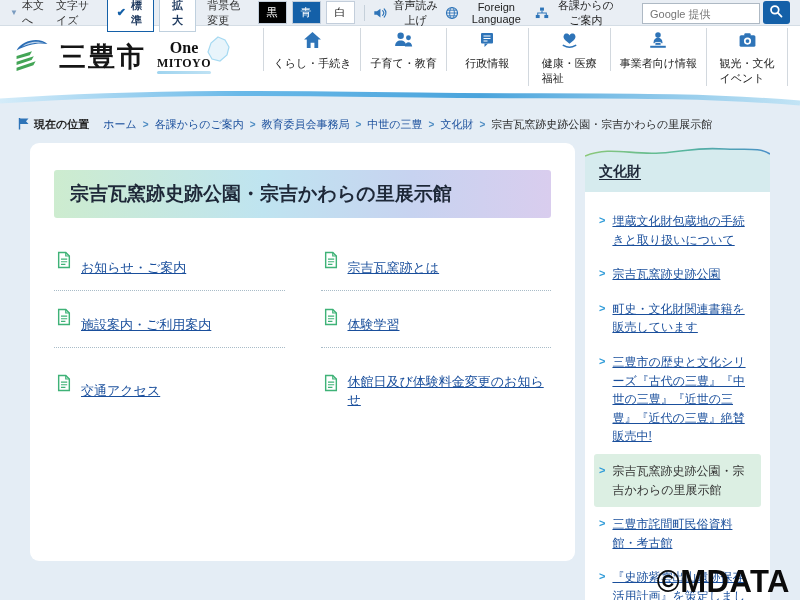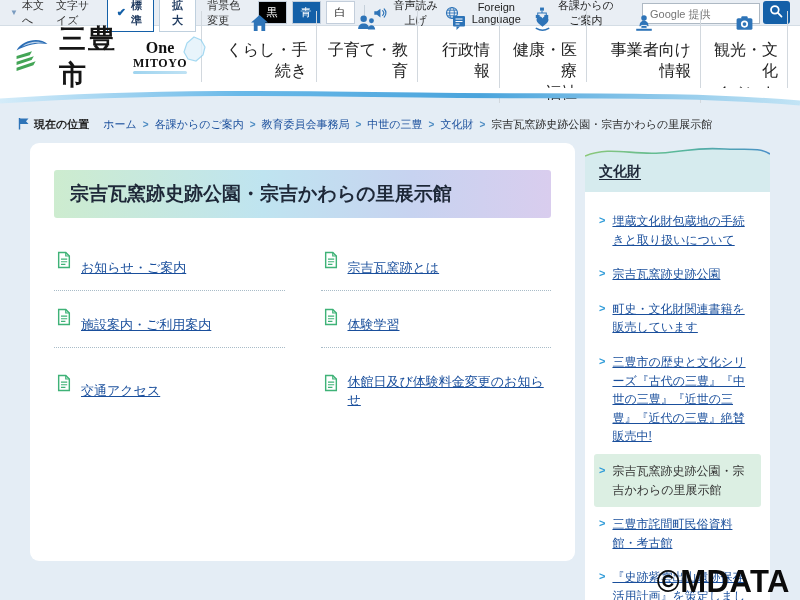--- a/index.html
+++ b/index.html
@@ -50,21 +50,21 @@
   .brand { position:relative; text-align:center; line-height:1.05; margin-left:4px; padding-right:14px; }
   .brand-map { position:absolute; right:-8px; top:-5px; z-index:0; opacity:.8; }
   .brand-one { position:relative; z-index:1; font-family:"Liberation Serif", serif; font-weight:bold; font-size:16px; color:#111; }
   .brand-mitoyo { position:relative; z-index:1; font-family:"Liberation Serif", serif; font-weight:bold; font-size:12px; letter-spacing:.5px; color:#111; }
   .brand-tagline { position:relative; z-index:1; height:3px; margin-top:2px; border-radius:2px;
     background: linear-gradient(90deg,#9fd4ef,#bfe2f4); }
   nav { display:flex; align-items:flex-start; margin-left:auto; }
   .nav-item { display:flex; flex-direction:column; align-items:center; gap:3px;
     padding:3px 9px 0; border-left:1px solid #d2d8de; min-width:82px; cursor:pointer; }
   .nav-item:last-child { border-right:1px solid #d2d8de; }
-  .nav-label { font-size:16px; color:#222; white-space:pre-line; text-align:right; line-height:1.35; }
+  .nav-label { font-size:11px; color:#222; white-space:pre-line; text-align:left; line-height:1.35; }
   
   .wave { height:20px; background:#e4edf5; }
   .wave svg { display:block; width:800px; height:20px; }
   
   .breadcrumb { display:flex; align-items:center; gap:6px; font-size:11px; margin:9px 18px 5px; white-space:nowrap; }
   .crumb-loc { display:flex; align-items:center; gap:4px; font-weight:bold; color:#222; margin-right:8px;justify-content:flex-end; }
   .crumb-link { color:#1a4f9c; cursor:pointer; }
   .crumb-sep { color:#4c8bc2; font-size:10px; font-weight:bold; }
   .crumb-current { color:#2a2a2a; }
   

